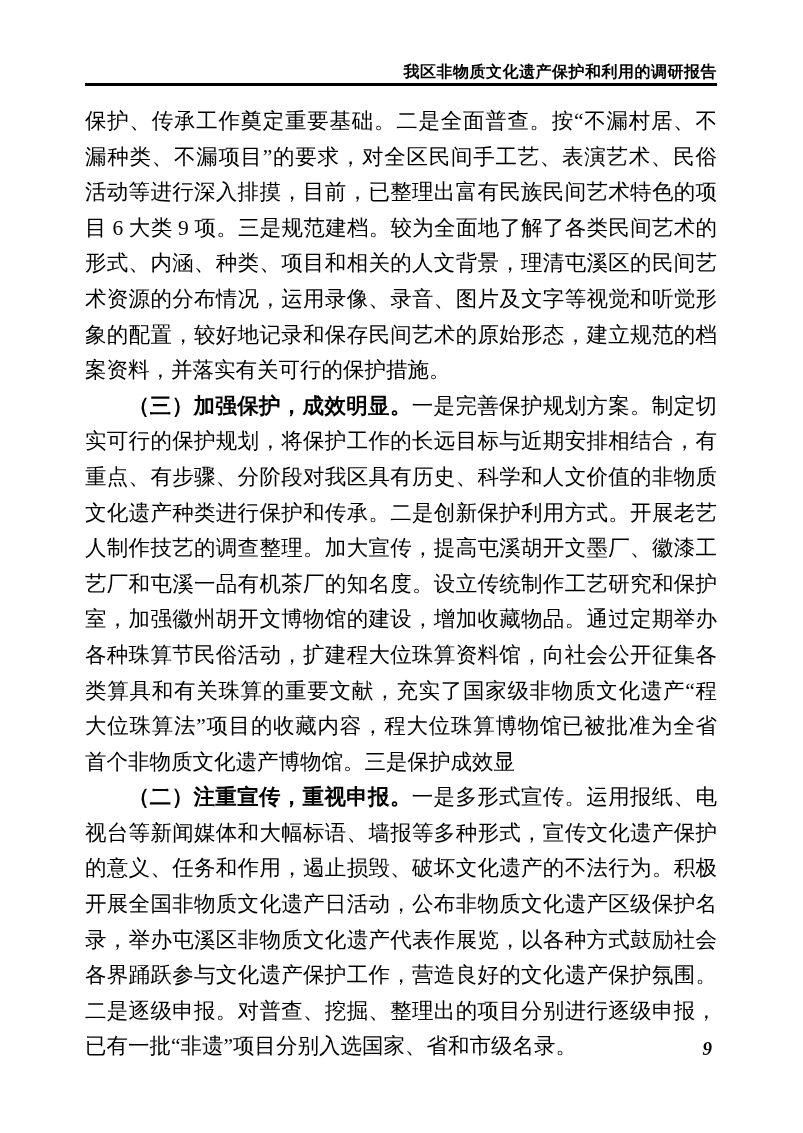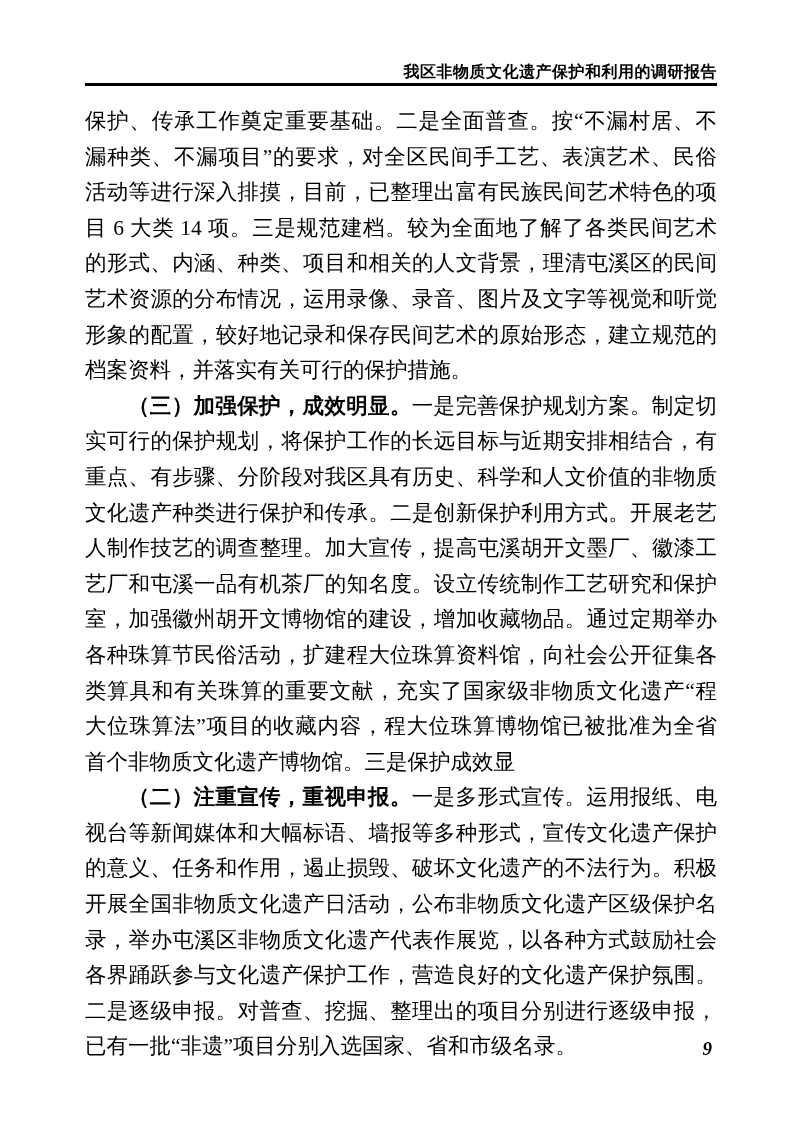--- a/index.html
+++ b/index.html
@@ -59,21 +59,21 @@
 <body>
 
 <div class="page">
 
   <div class="header">
     <div class="header-title">我区非物质文化遗产保护和利用的调研报告</div>
     <div class="header-rule"></div>
   </div>
 
   <div class="doc-body">
-    <p class="para"><span>保护、传承工作奠定重要基础。二是全面普查。按“不漏村居、不漏种类、不漏项目”的要求，对全区民间手工艺、表演艺术、民俗活动等进行深入排摸，目前，已整理出富有民族民间艺术特色的项目 6 大类 14 项。三是规范建档。较为全面地了解了各类民间艺术的形式、内涵、种类、项目和相关的人文背景，理清屯溪区的民间艺术资源的分布情况，运用录像、录音、图片及文字等视觉和听觉形象的配置，较好地记录和保存民间艺术的原始形态，建立规范的档案资料，并落实有关可行的保护措施。</span></p>
+    <p class="para"><span>保护、传承工作奠定重要基础。二是全面普查。按“不漏村居、不漏种类、不漏项目”的要求，对全区民间手工艺、表演艺术、民俗活动等进行深入排摸，目前，已整理出富有民族民间艺术特色的项目 6 大类 9 项。三是规范建档。较为全面地了解了各类民间艺术的形式、内涵、种类、项目和相关的人文背景，理清屯溪区的民间艺术资源的分布情况，运用录像、录音、图片及文字等视觉和听觉形象的配置，较好地记录和保存民间艺术的原始形态，建立规范的档案资料，并落实有关可行的保护措施。</span></p>
 
     <p class="para indent"><span class="lead">（三）加强保护，成效明显。</span><span>一是完善保护规划方案。制定切实可行的保护规划，将保护工作的长远目标与近期安排相结合，有重点、有步骤、分阶段对我区具有历史、科学和人文价值的非物质文化遗产种类进行保护和传承。二是创新保护利用方式。开展老艺人制作技艺的调查整理。加大宣传，提高屯溪胡开文墨厂、徽漆工艺厂和屯溪一品有机茶厂的知名度。设立传统制作工艺研究和保护室，加强徽州胡开文博物馆的建设，增加收藏物品。通过定期举办各种珠算节民俗活动，扩建程大位珠算资料馆，向社会公开征集各类算具和有关珠算的重要文献，充实了国家级非物质文化遗产“程大位珠算法”项目的收藏内容，程大位珠算博物馆已被批准为全省首个非物质文化遗产博物馆。三是保护成效显</span></p>
 
     <p class="para indent"><span class="lead">（二）注重宣传，重视申报。</span><span>一是多形式宣传。运用报纸、电视台等新闻媒体和大幅标语、墙报等多种形式，宣传文化遗产保护的意义、任务和作用，遏止损毁、破坏文化遗产的不法行为。积极开展全国非物质文化遗产日活动，公布非物质文化遗产区级保护名录，举办屯溪区非物质文化遗产代表作展览，以各种方式鼓励社会各界踊跃参与文化遗产保护工作，营造良好的文化遗产保护氛围。二是逐级申报。对普查、挖掘、整理出的项目分别进行逐级申报，已有一批“非遗”项目分别入选国家、省和市级名录。</span></p>
   </div>
 
   <div class="page-number">9</div>
 
 </div>
 

